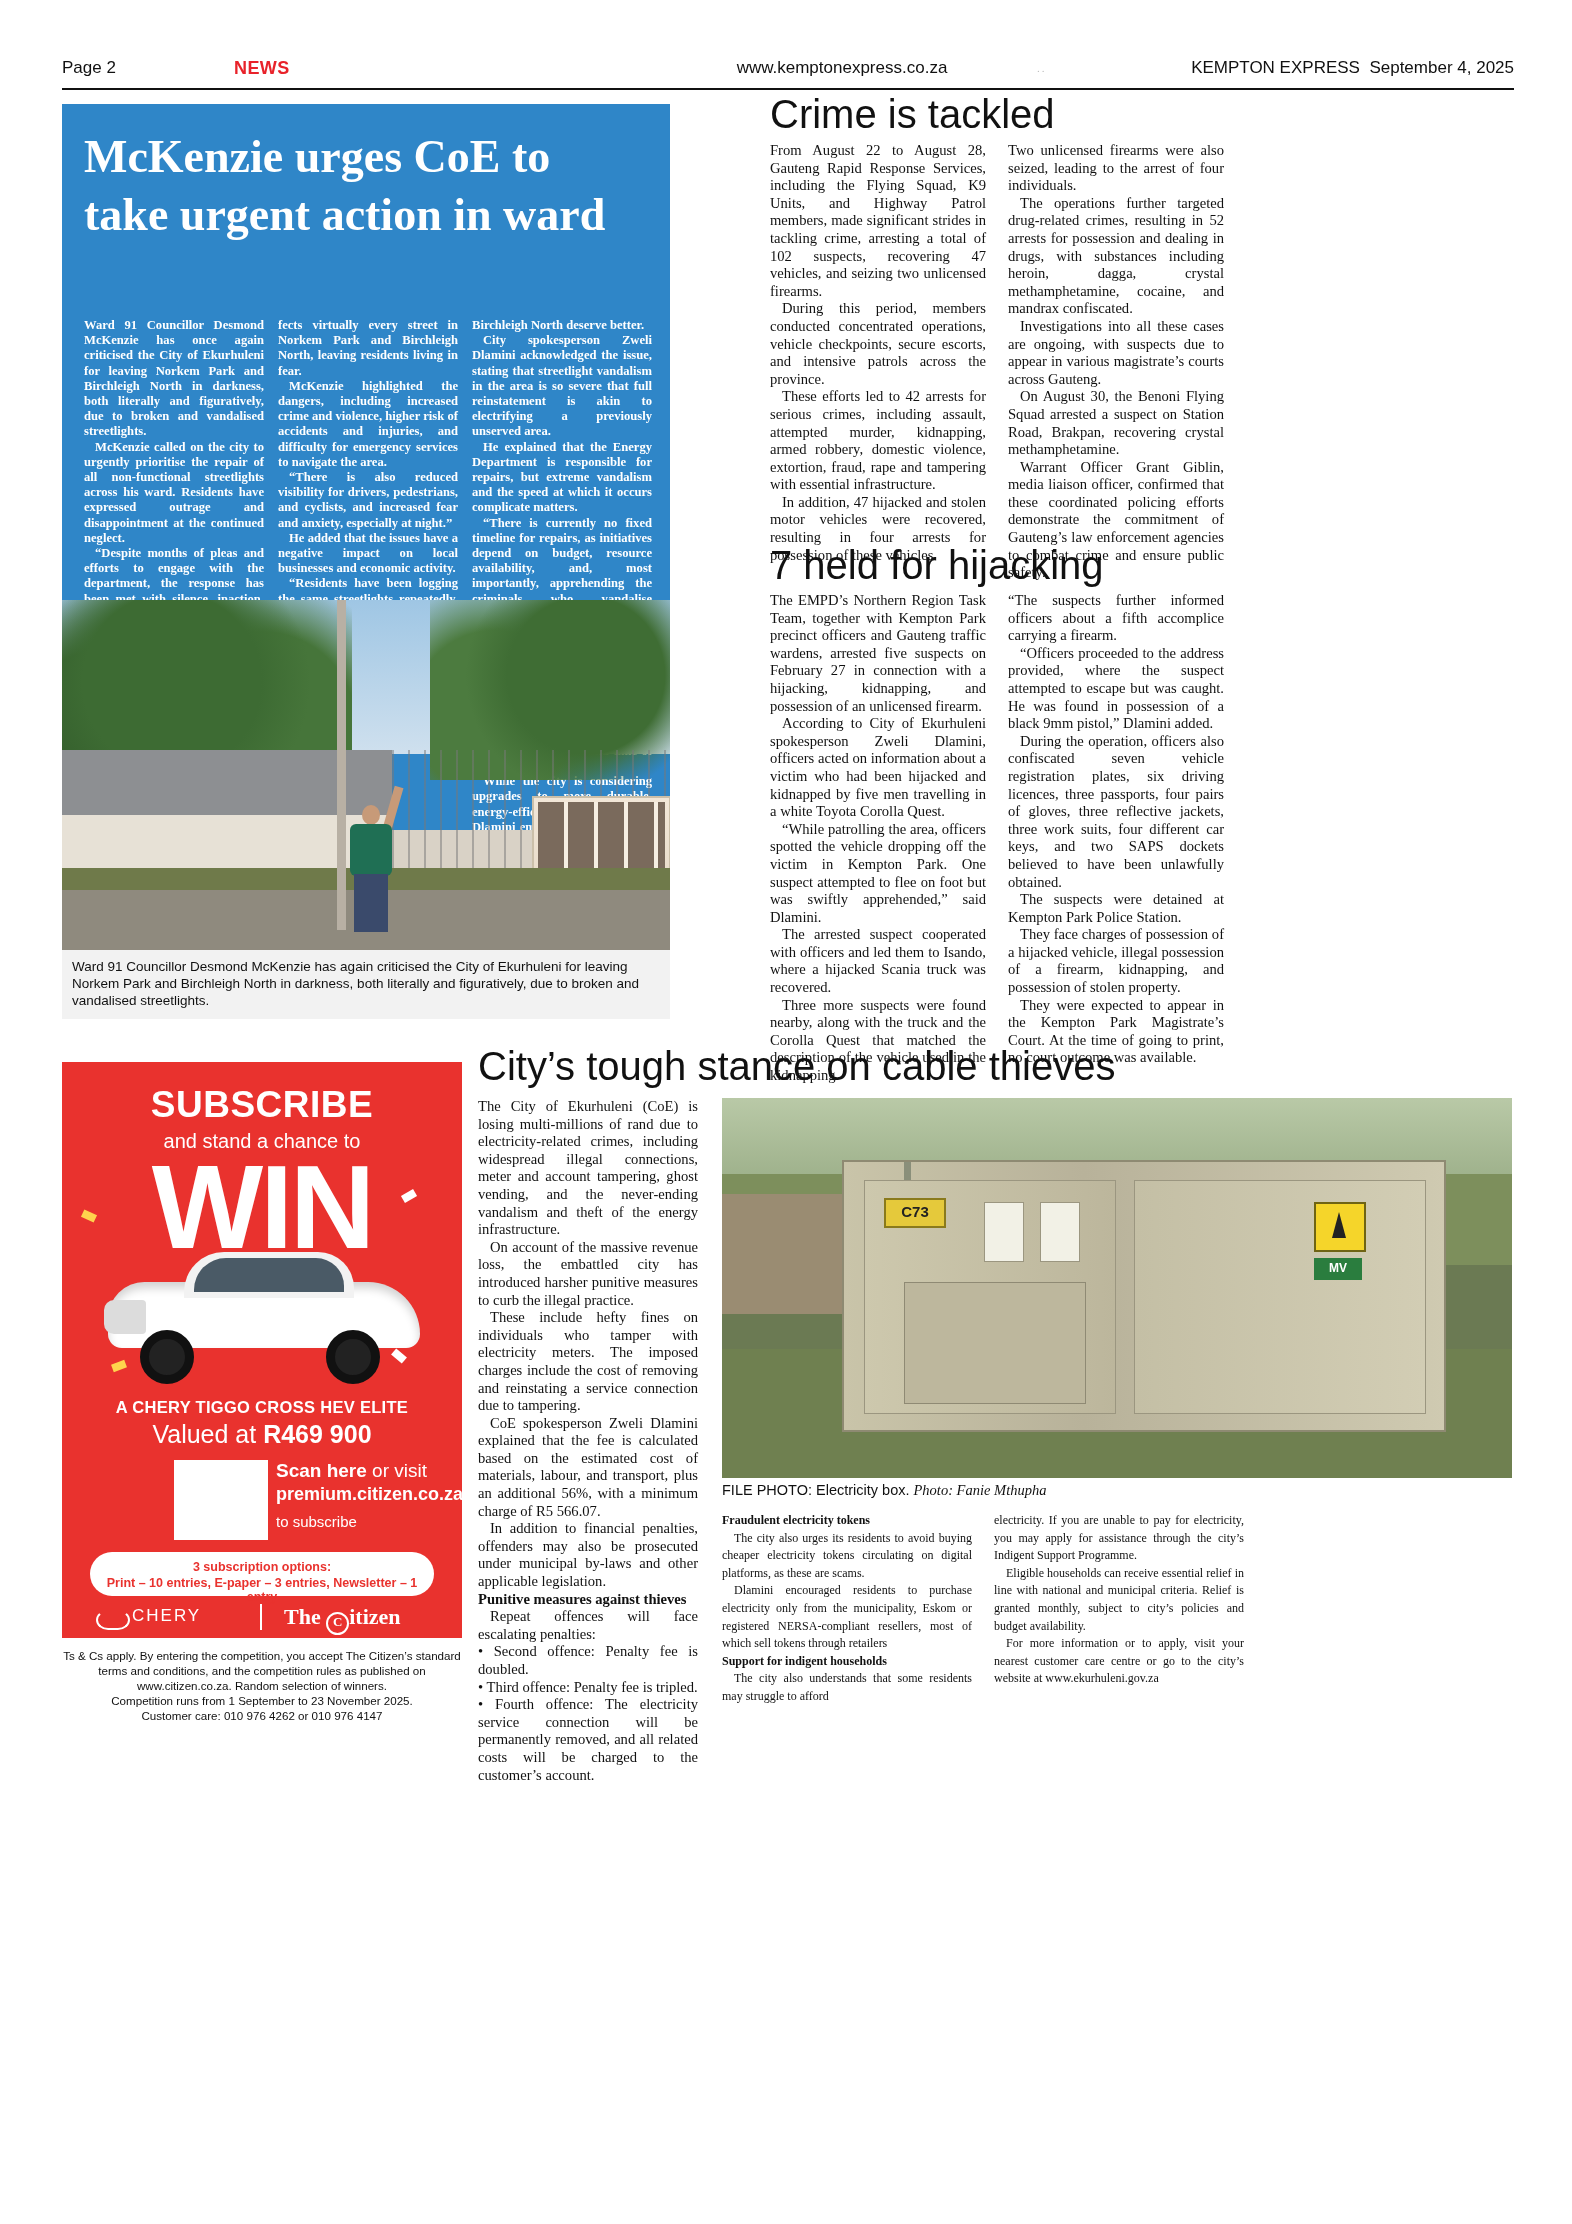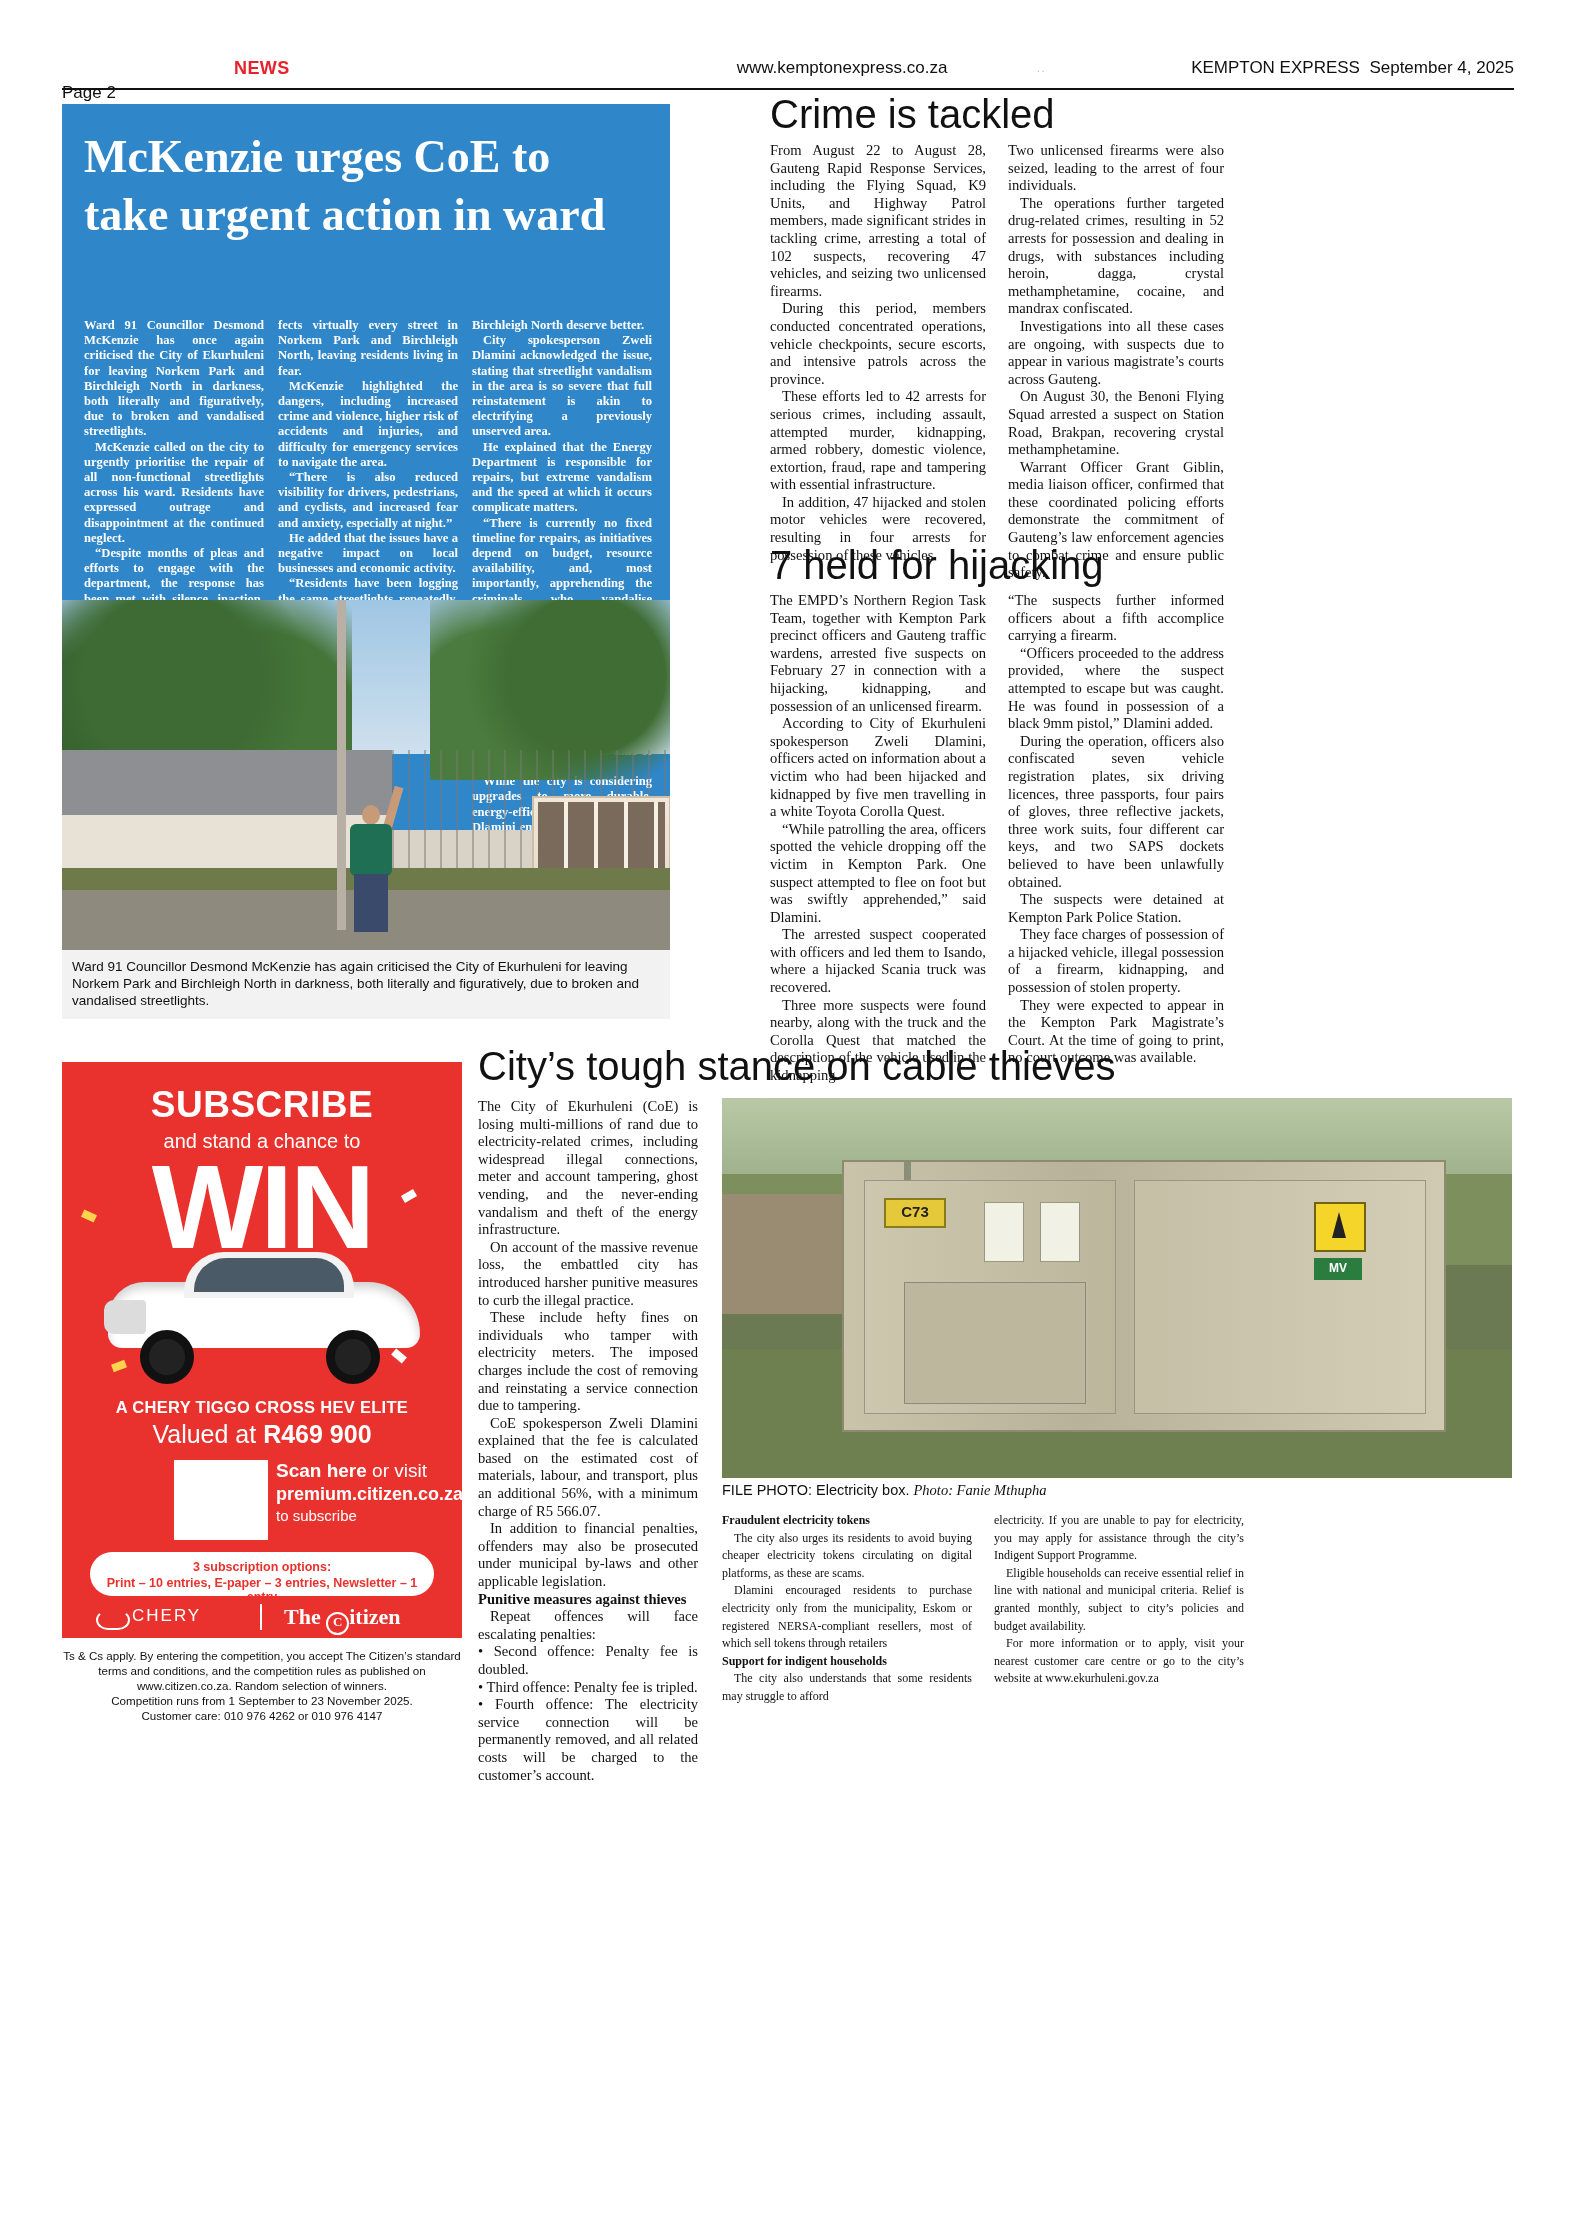--- a/index.html
+++ b/index.html
@@ -1,21 +1,21 @@
 <!DOCTYPE html>
 <html><head>
 <meta charset="utf-8">
 <style>
   html,body{margin:0;padding:0;background:#fff;}
   body{width:1572px;height:2224px;position:relative;font-family:"Liberation Serif",serif;color:#111;}
   .page{position:absolute;left:0;top:0;width:1572px;height:2224px;}
 
   
   .masthead{position:absolute;left:62px;top:58px;width:1452px;height:26px;}
-  .mh-page{position:absolute;left:0;top:0;font-family:"Liberation Sans",sans-serif;font-size:17px;color:#111;margin-top:25px;}
+  .mh-page{position:absolute;left:0;top:0;font-family:"Liberation Sans",sans-serif;font-size:17px;color:#111;}
   .mh-news{position:absolute;left:172px;top:0;font-family:"Liberation Sans",sans-serif;font-weight:bold;font-size:18px;color:#e8222a;letter-spacing:.4px;}
   .mh-web{position:absolute;left:520px;top:0;width:520px;text-align:center;font-family:"Liberation Sans",sans-serif;font-size:17px;color:#111;}
   .mh-right{position:absolute;right:0;top:0;font-family:"Liberation Sans",sans-serif;font-size:17px;color:#111;}
   .mh-dots{position:absolute;left:975px;top:4px;font-size:11px;color:#bbb;letter-spacing:2px;}
 
   .rule{position:absolute;background:#111;}
 
   
   .hero{position:absolute;left:62px;top:104px;width:608px;height:750px;background:#2f86c8;overflow:hidden;}
   .hero-photo{position:absolute;left:62px;top:600px;width:608px;height:350px;overflow:hidden;}
@@ -80,21 +80,21 @@
   .ad-value b{font-weight:bold;}
   .qr{position:absolute;left:112px;top:398px;width:86px;height:86px;background:
     conic-gradient(#fff 0 0) ,
     repeating-linear-gradient(0deg,#1a6b3c 0 7px,#fff 7px 14px),
     repeating-linear-gradient(90deg,#1a6b3c 0 7px,#fff 7px 14px);
     background-blend-mode:normal,multiply,multiply;border:4px solid #fff;}
   .ad-scan{position:absolute;left:214px;top:398px;width:180px;color:#fff;font-family:"Liberation Sans",sans-serif;}
   .ad-scan .s1{font-weight:bold;font-size:19px;}
   .ad-scan .s1 em{font-style:normal;font-weight:normal;}
   .ad-scan .s2{font-weight:bold;font-size:18px;margin-top:2px;}
-  .ad-scan .s3{font-size:15px;margin-top:2px;}
+  .ad-scan .s3{font-size:15px;margin-top:8px;}
   .ad-band{position:absolute;left:62px;top:1540px;width:400px;height:98px;background:#e9322e;}
   .ad-opts-box{position:absolute;left:90px;top:1552px;width:344px;height:44px;background:#fff;border-radius:22px;}
   .ad-opts-t1{position:absolute;left:90px;top:1560px;width:344px;text-align:center;font-family:"Liberation Sans",sans-serif;font-weight:bold;font-size:12.5px;color:#e9322e;}
   .ad-opts-t2{position:absolute;left:90px;top:1576px;width:344px;text-align:center;font-family:"Liberation Sans",sans-serif;font-weight:bold;font-size:12.5px;color:#e9322e;}
   .ad-logos{position:absolute;left:62px;top:1600px;width:400px;height:38px;}
   .chery{position:absolute;left:70px;top:6px;font-family:"Liberation Sans",sans-serif;font-size:17px;color:#fff;letter-spacing:2px;}
   .cheryicon{position:absolute;left:34px;top:10px;width:30px;height:16px;border:2px solid #fff;border-radius:50%/70%;border-top-color:transparent;}
   .divline{position:absolute;left:198px;top:4px;width:2px;height:26px;background:#fff;}
   .citizen{position:absolute;left:222px;top:4px;font-family:"Liberation Serif",serif;font-weight:bold;font-size:22px;color:#fff;}
   .citizen .o{display:inline-block;width:19px;height:19px;border:2px solid #fff;border-radius:50%;line-height:15px;text-align:center;font-size:13px;vertical-align:-2px;}

